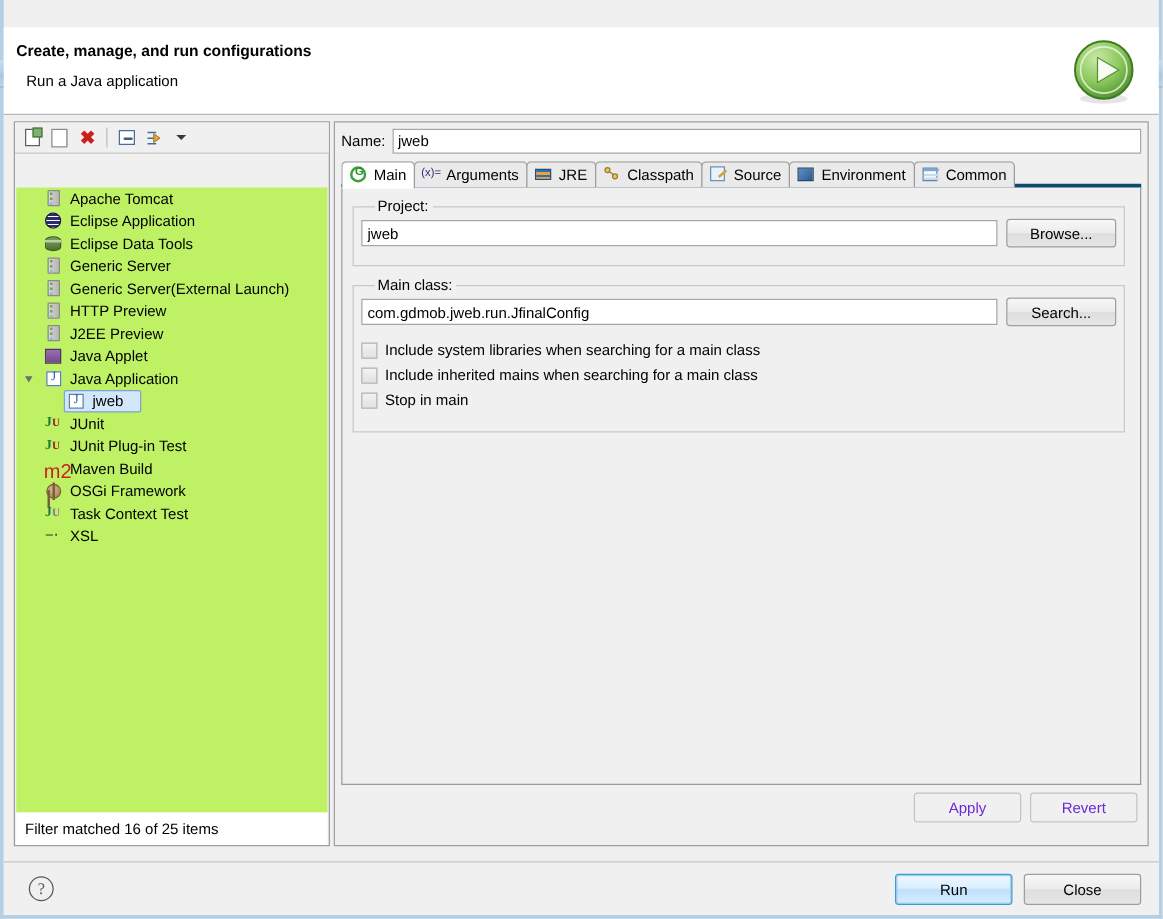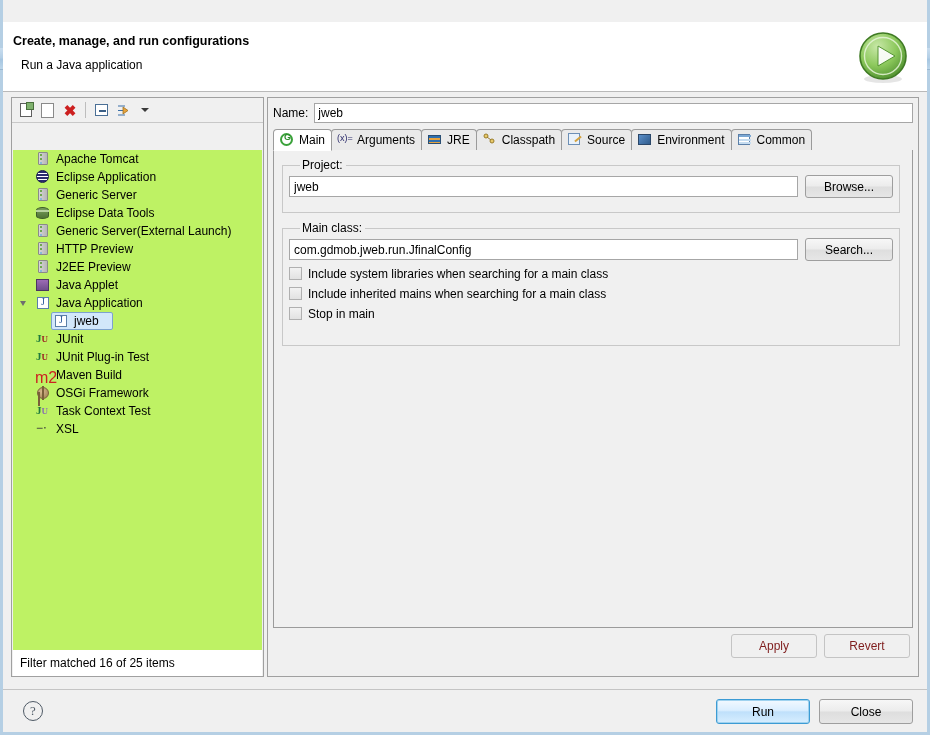--- a/index.html
+++ b/index.html
@@ -256,22 +256,22 @@
     outline: none;
     color: #000;
   }
 
   
   #tabs {
     position: absolute;
     left: 5px; top: 31px;
     width: 640px; height: 22px;
     display: flex;
-    align-items: flex-end;
-    border-bottom: 1px solid #0c4a6e;
+    align-items: flex-start;
+    border-bottom: 4px solid #0c4a6e;
   }
   .tab {
     height: 21px;
     display: flex;
     align-items: center;
     padding: 0 6px 0 5px;
     font-size: 12px;
     cursor: pointer;
     background: #eaeaea;
     border: 1px solid #9b9b9b;
@@ -341,29 +341,29 @@
     padding: 0 10px;
     background: linear-gradient(to bottom, #f7f7f7 0%, #ececec 48%, #dedede 52%, #e6e6e6 100%);
     border: 1px solid #9e9e9e;
     border-radius: 3px;
     font-family: "Liberation Sans", sans-serif;
     font-size: 12px;
     color: #000;
     cursor: pointer;
   }
   .btn:disabled, .btn.disabled {
-    color: #7f1d1d;
+    color: #6d28d9;
     background: #f0f0f0;
     border-color: #c4c4c4;
     cursor: default;
   }
 
   .check-row {
     display: flex;
-    align-items: flex-start;
+    align-items: flex-end;
     height: 20px;
     margin-left: 6px;
     cursor: pointer;
   }
   .chkbox {
     width: 13px; height: 13px;
     border: 1px solid #b0b0b0;
     background: linear-gradient(to bottom, #f2f2f2, #e2e2e2);
     margin-right: 6px;
     flex: 0 0 auto;
@@ -587,29 +587,29 @@
             <span class="t-label">Apache Tomcat</span>
           </div>
           <div class="tree-item">
             <span class="t-icon">
               <span class="ic-eclipse"></span>
             </span>
             <span class="t-label">Eclipse Application</span>
           </div>
           <div class="tree-item">
             <span class="t-icon">
+              <span class="ic-db"></span>
+            </span>
+            <span class="t-label">Eclipse Data Tools</span>
+          </div>
+          <div class="tree-item">
+            <span class="t-icon">
               <span class="ic-server"></span>
             </span>
             <span class="t-label">Generic Server</span>
-          </div>
-          <div class="tree-item">
-            <span class="t-icon">
-              <span class="ic-db"></span>
-            </span>
-            <span class="t-label">Eclipse Data Tools</span>
           </div>
           <div class="tree-item">
             <span class="t-icon">
               <span class="ic-server"></span>
             </span>
             <span class="t-label">Generic Server(External Launch)</span>
           </div>
           <div class="tree-item">
             <span class="t-icon">
               <span class="ic-server"></span>

